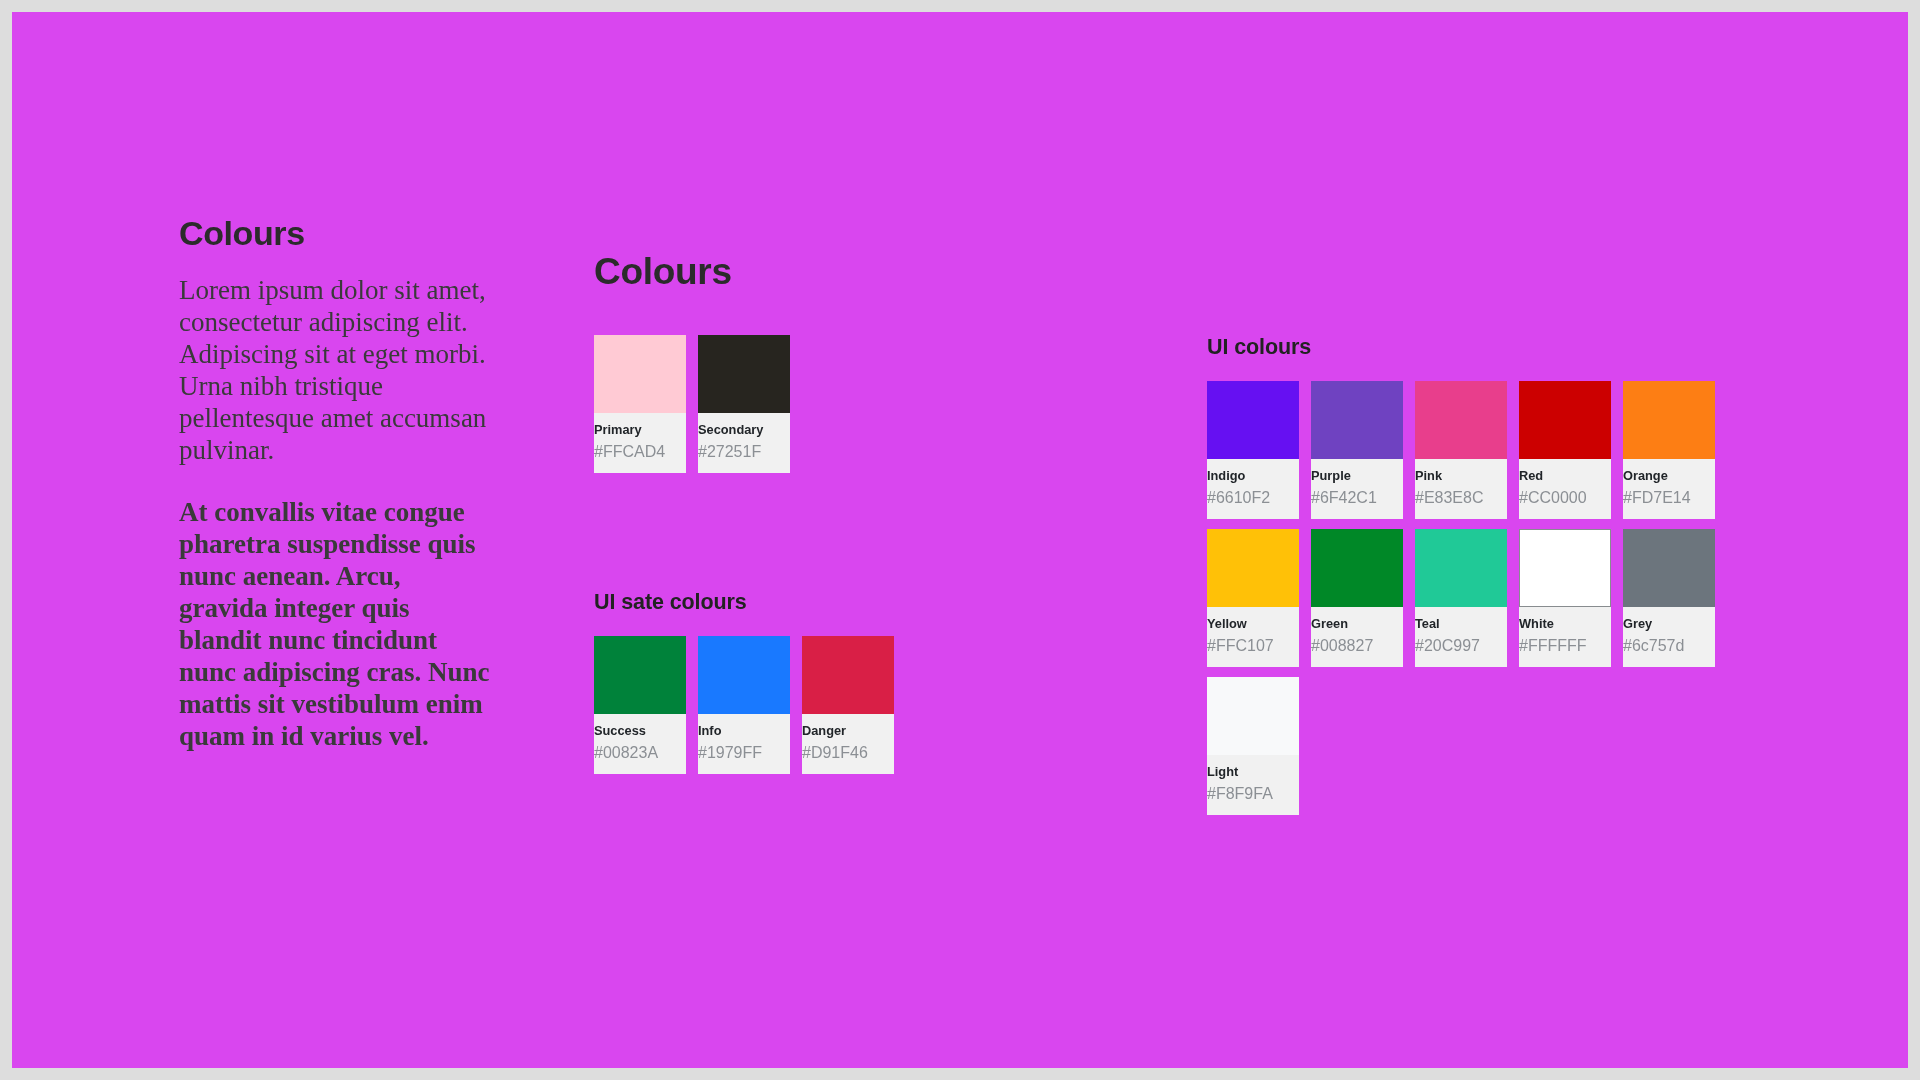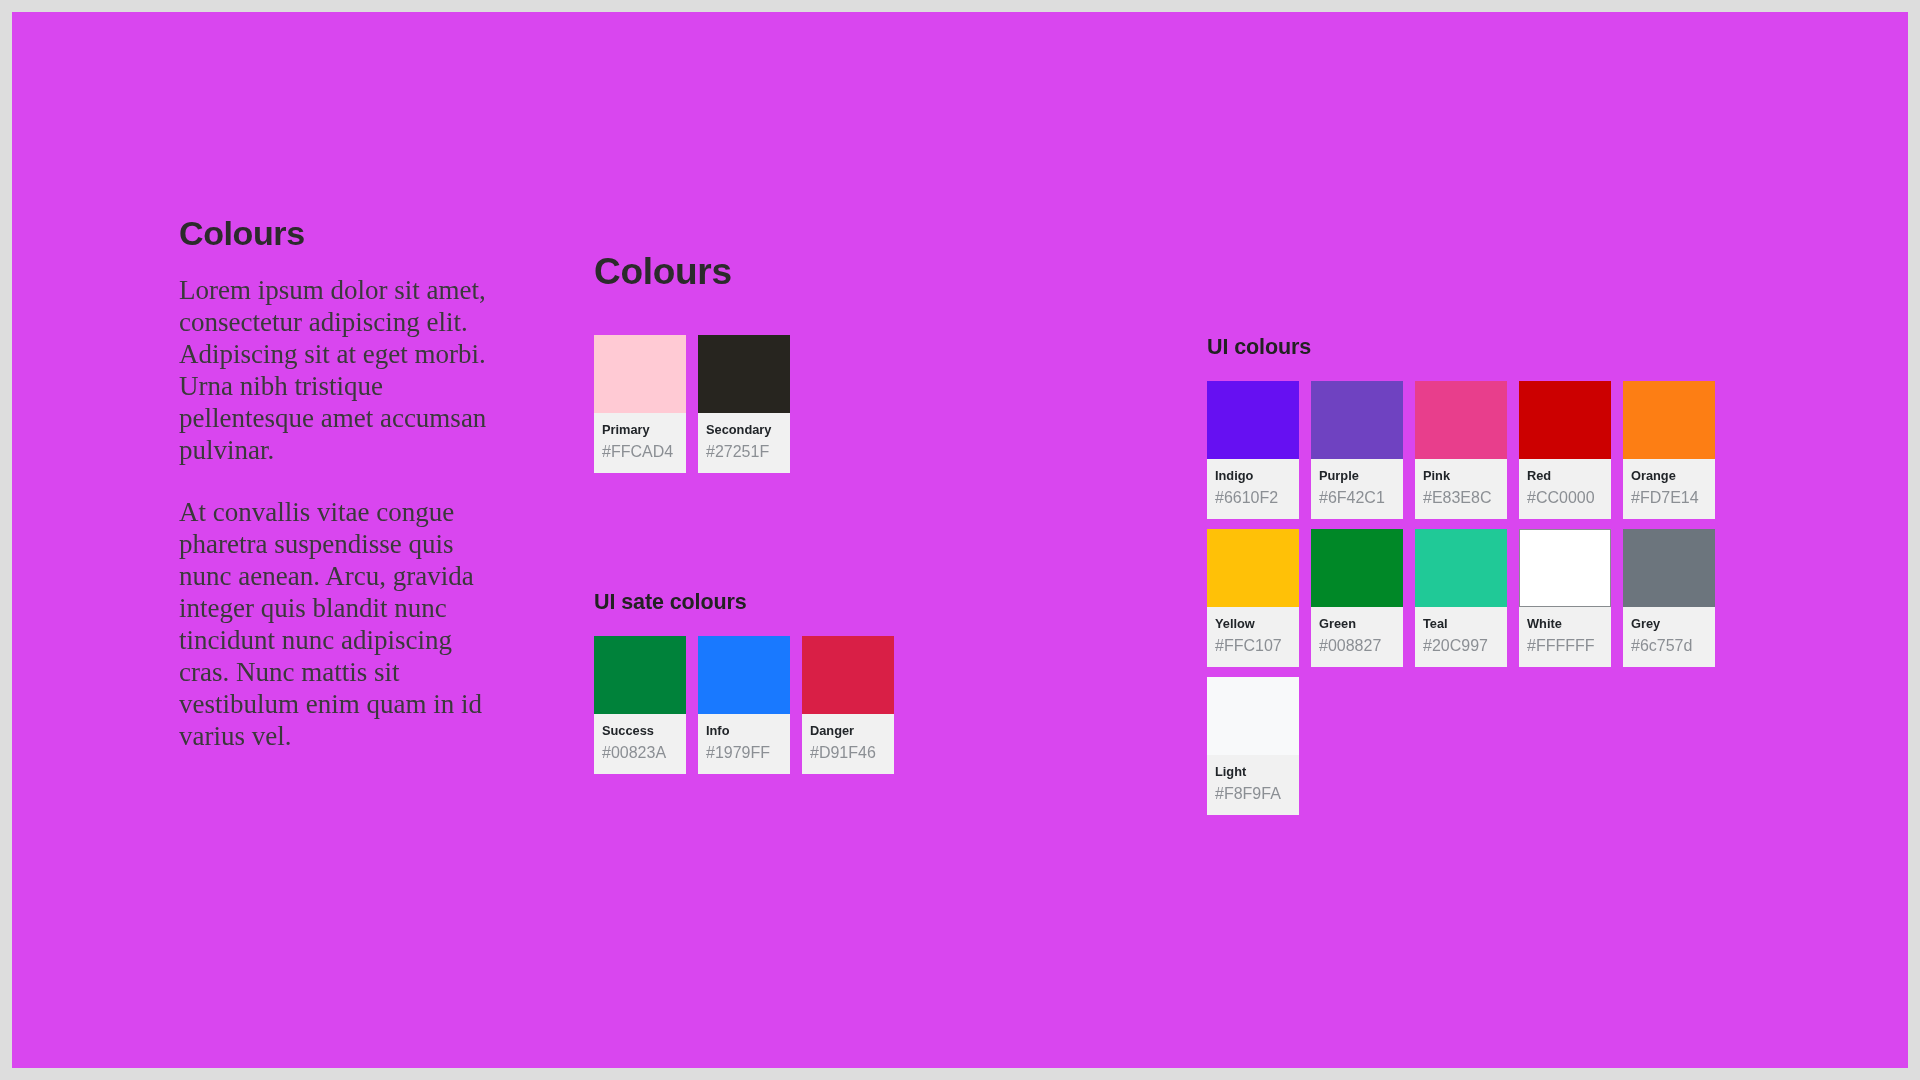--- a/index.html
+++ b/index.html
@@ -55,21 +55,21 @@
   }
 
   .sidebar-paragraph {
     font-family: "Liberation Serif", serif;
     font-size: 27px;
     line-height: 32px;
     color: #3a3a3a;
     margin-bottom: 30px;
     width: 312px;
   }
-  .sidebar-paragraph:last-child { margin-bottom: 0; }
+  .sidebar-paragraph:last-child { margin-bottom: 0; font-weight: bold; }
 
   
   #main-panel {
     position: absolute;
     left: 582px;
     top: 240px;
     right: 40px;
   }
 
   #main-title {
@@ -130,21 +130,21 @@
     display: block;
   }
 
   .swatch-chip.bordered {
     border: 1px solid #888c8f;
     width: 92px;
     height: 78px;
   }
 
   .swatch-meta {
-    padding: 9px 8px 12px 8px;
+    padding: 9px 8px 12px 0;
   }
 
   .swatch-name {
     font-family: "Liberation Sans", sans-serif;
     font-size: 12.8px;
     font-weight: bold;
     color: #212529;
     line-height: 1.25;
     margin-bottom: 4px;
     white-space: nowrap;

